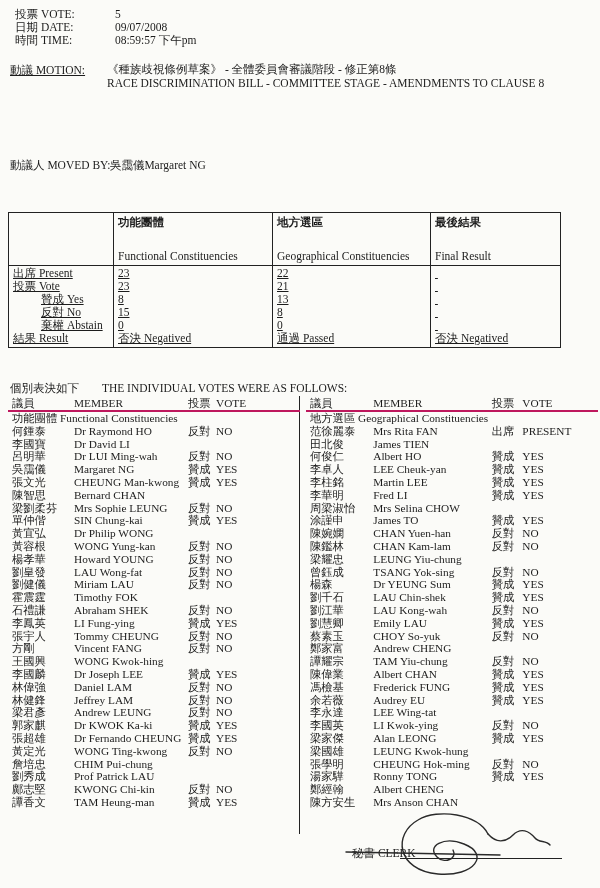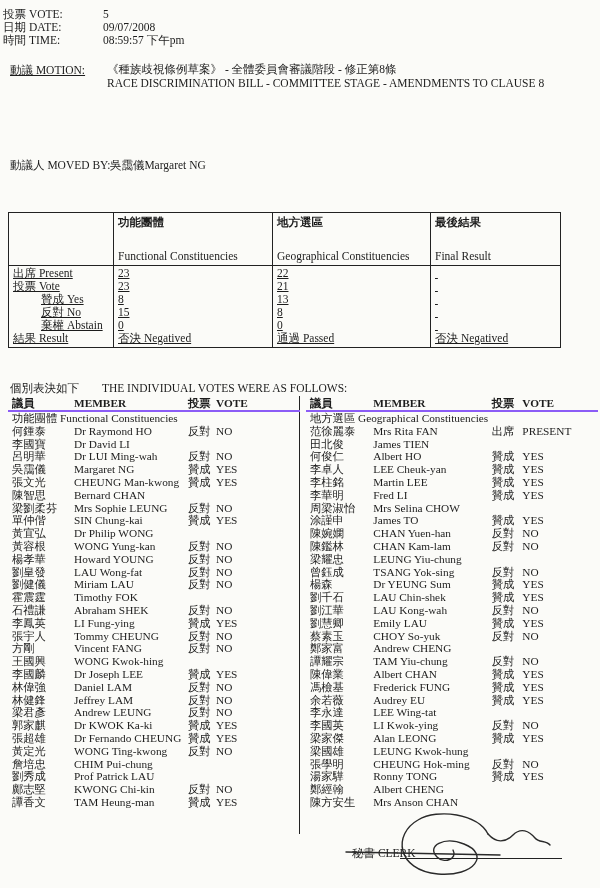--- a/index.html
+++ b/index.html
@@ -8,21 +8,21 @@
     position: relative;
     background: #fbfbf8;
     color: #1c1c1c;
     font-family: "Liberation Serif", "DejaVu Serif", serif;
     font-size: 11.5px;
     overflow: hidden;
   }
   .info-line { line-height: 13.2px; white-space: nowrap; }
   .lbl { display: inline-block; width: 97px; }
 
-  .header-block { position: absolute; top: 8px; left: 3px; }
+  .header-block { position: absolute; top: 8px; left: 15px; }
   .motion-block { position: absolute; top: 63px; left: 10px; display: flex; }
   .motion-block .lbl { flex: 0 0 97px; text-decoration: underline; }
   .motion-text div { line-height: 13.5px; white-space: nowrap; }
   .moved-block { position: absolute; top: 159px; left: 10px; }
 
   
   .summary {
     position: absolute; top: 212px; left: 8px; width: 552px;
     border-collapse: collapse; table-layout: fixed;
   }
@@ -43,21 +43,21 @@
 
   .votes { position: absolute; top: 396px; left: 8px; width: 584px; height: 438px; display: flex; }
   .half { width: 292px; }
   .half.left { border-right: 1.5px solid #222; }
   .vtable { border-collapse: collapse; table-layout: fixed; width: 292px; }
   .vtable th, .vtable td {
     height: 12.7px; line-height: 12.8px; font-size: 11.3px;
     text-align: left; font-weight: normal; padding: 0 0 0 4px;
     white-space: nowrap; overflow: hidden;
   }
-  .vtable thead th { height: 15px; border-bottom: 2px solid #8b5cf6; font-weight: bold; }
+  .vtable thead th { height: 15px; border-bottom: 2px solid #be185d; }
   .section-cell { font-weight: bold; }
 
   
   .clerk-block { position: absolute; top: 846px; left: 352px; white-space: nowrap; }
   .sig-line { position: absolute; top: 858px; left: 400px; width: 162px; border-top: 1.6px solid #222; }
   .sig-svg { position: absolute; top: 806px; left: 338px; pointer-events: none; }
   .sig-svg path { fill: none; stroke: #2a2a2a; stroke-width: 1.4; stroke-linecap: round; }
 </style>
 </head>
 <body>

